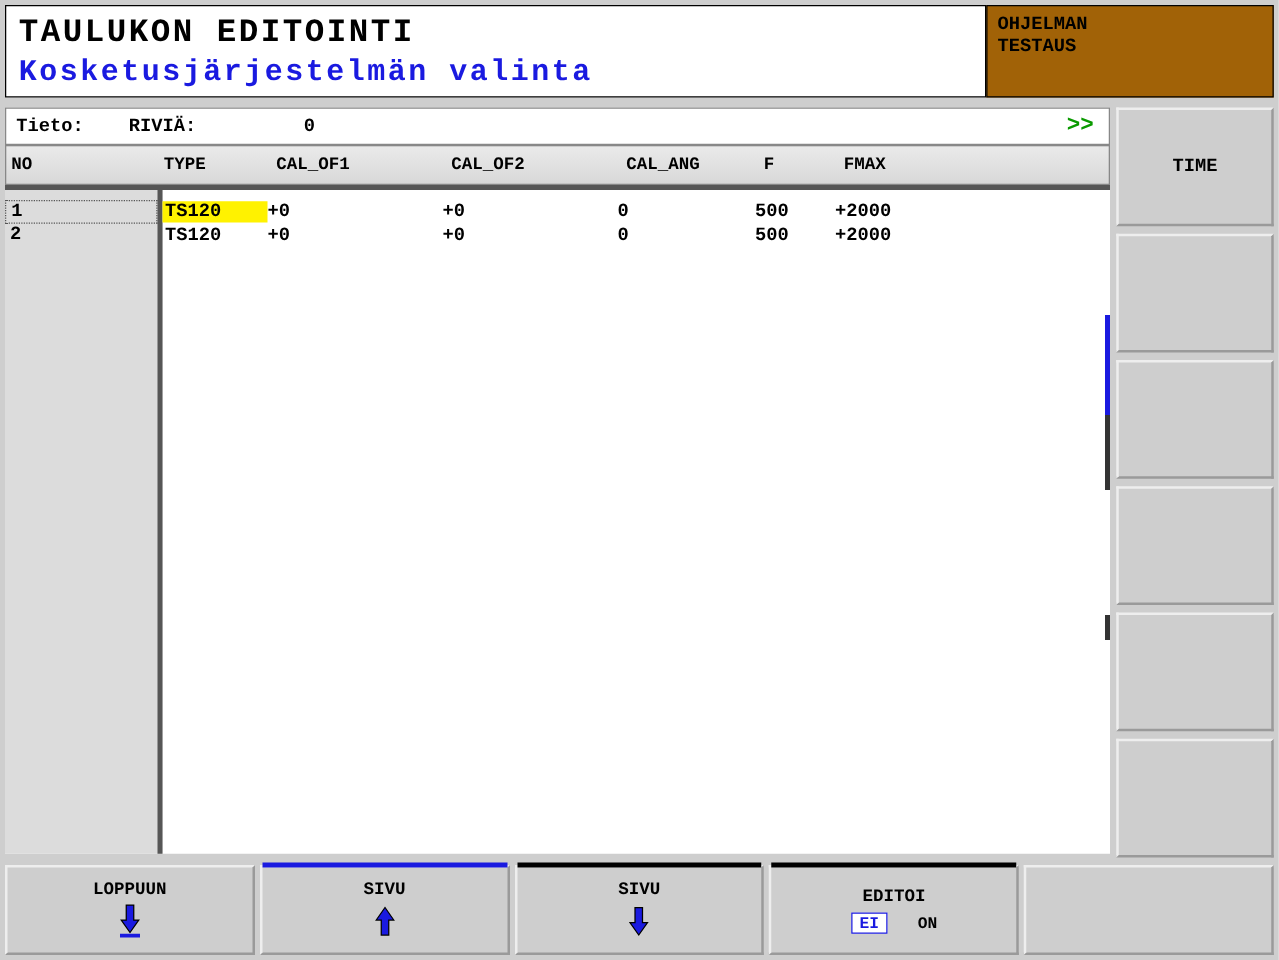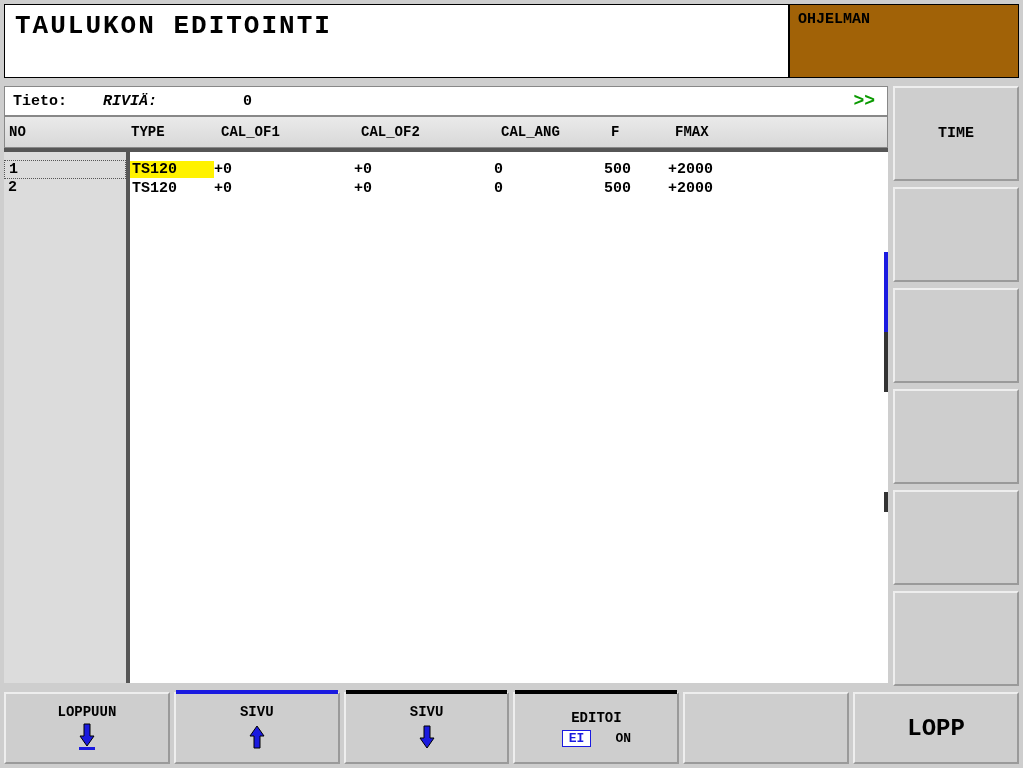--- a/index.html
+++ b/index.html
@@ -50,21 +50,21 @@
     width: 884px; height: 30px;
     background: #fff;
     border: 1px solid #888;
     display: flex;
     align-items: center;
     font-size: 15px;
     padding: 0 8px;
   }
   .info-bar .tieto-label { width: 90px; }
   .info-bar .path { flex: 1; }
-  .info-bar .rivia-label { width: 140px; font-style: italic; }
+  .info-bar .rivia-label { width: 140px; }
   .info-bar .rivia-val { width: 40px; }
   .info-bar .arrows {
     color: #0a9a00;
     font-size: 18px;
     margin-left: auto;
     padding-right: 4px;
   }
   .col-header {
     position: absolute;
     left: 4px; top: 116px;
@@ -185,23 +185,25 @@
   .edit-toggle .ei {
     background: #fff; border: 1px solid #1a1ae0; color: #1a1ae0; padding: 0 6px;
   }
 </style>
 </head>
 <body>
 
 <div class="header-bar">
   <div class="title-panel">
     <div class="title-main">TAULUKON EDITOINTI</div>
+    <div class="title-sub">Kosketusjärjestelmän valinta</div>
   </div>
   <div class="mode-panel">
     <div>OHJELMAN</div>
+    <div>TESTAUS</div>
   </div>
 </div>
 
 <div class="info-bar">
   <span class="tieto-label">Tieto:</span>
   <span class="rivia-label">RIVIÄ:</span>
   <span class="rivia-val">0</span>
   <span class="arrows">&gt;&gt;</span>
 </div>
 
@@ -278,16 +280,13 @@
   </div>
   <div class="bsk">
     <div class="topbar-black"></div>
     <span class="lab">EDITOI</span>
     <div class="edit-toggle">
       <span class="ei">EI</span>
       <span>ON</span>
     </div>
   </div>
   <div class="bsk"></div>
-  <div class="bsk big">
-    <span>LOPP</span>
-  </div>
 </div>
 
 </body></html>

